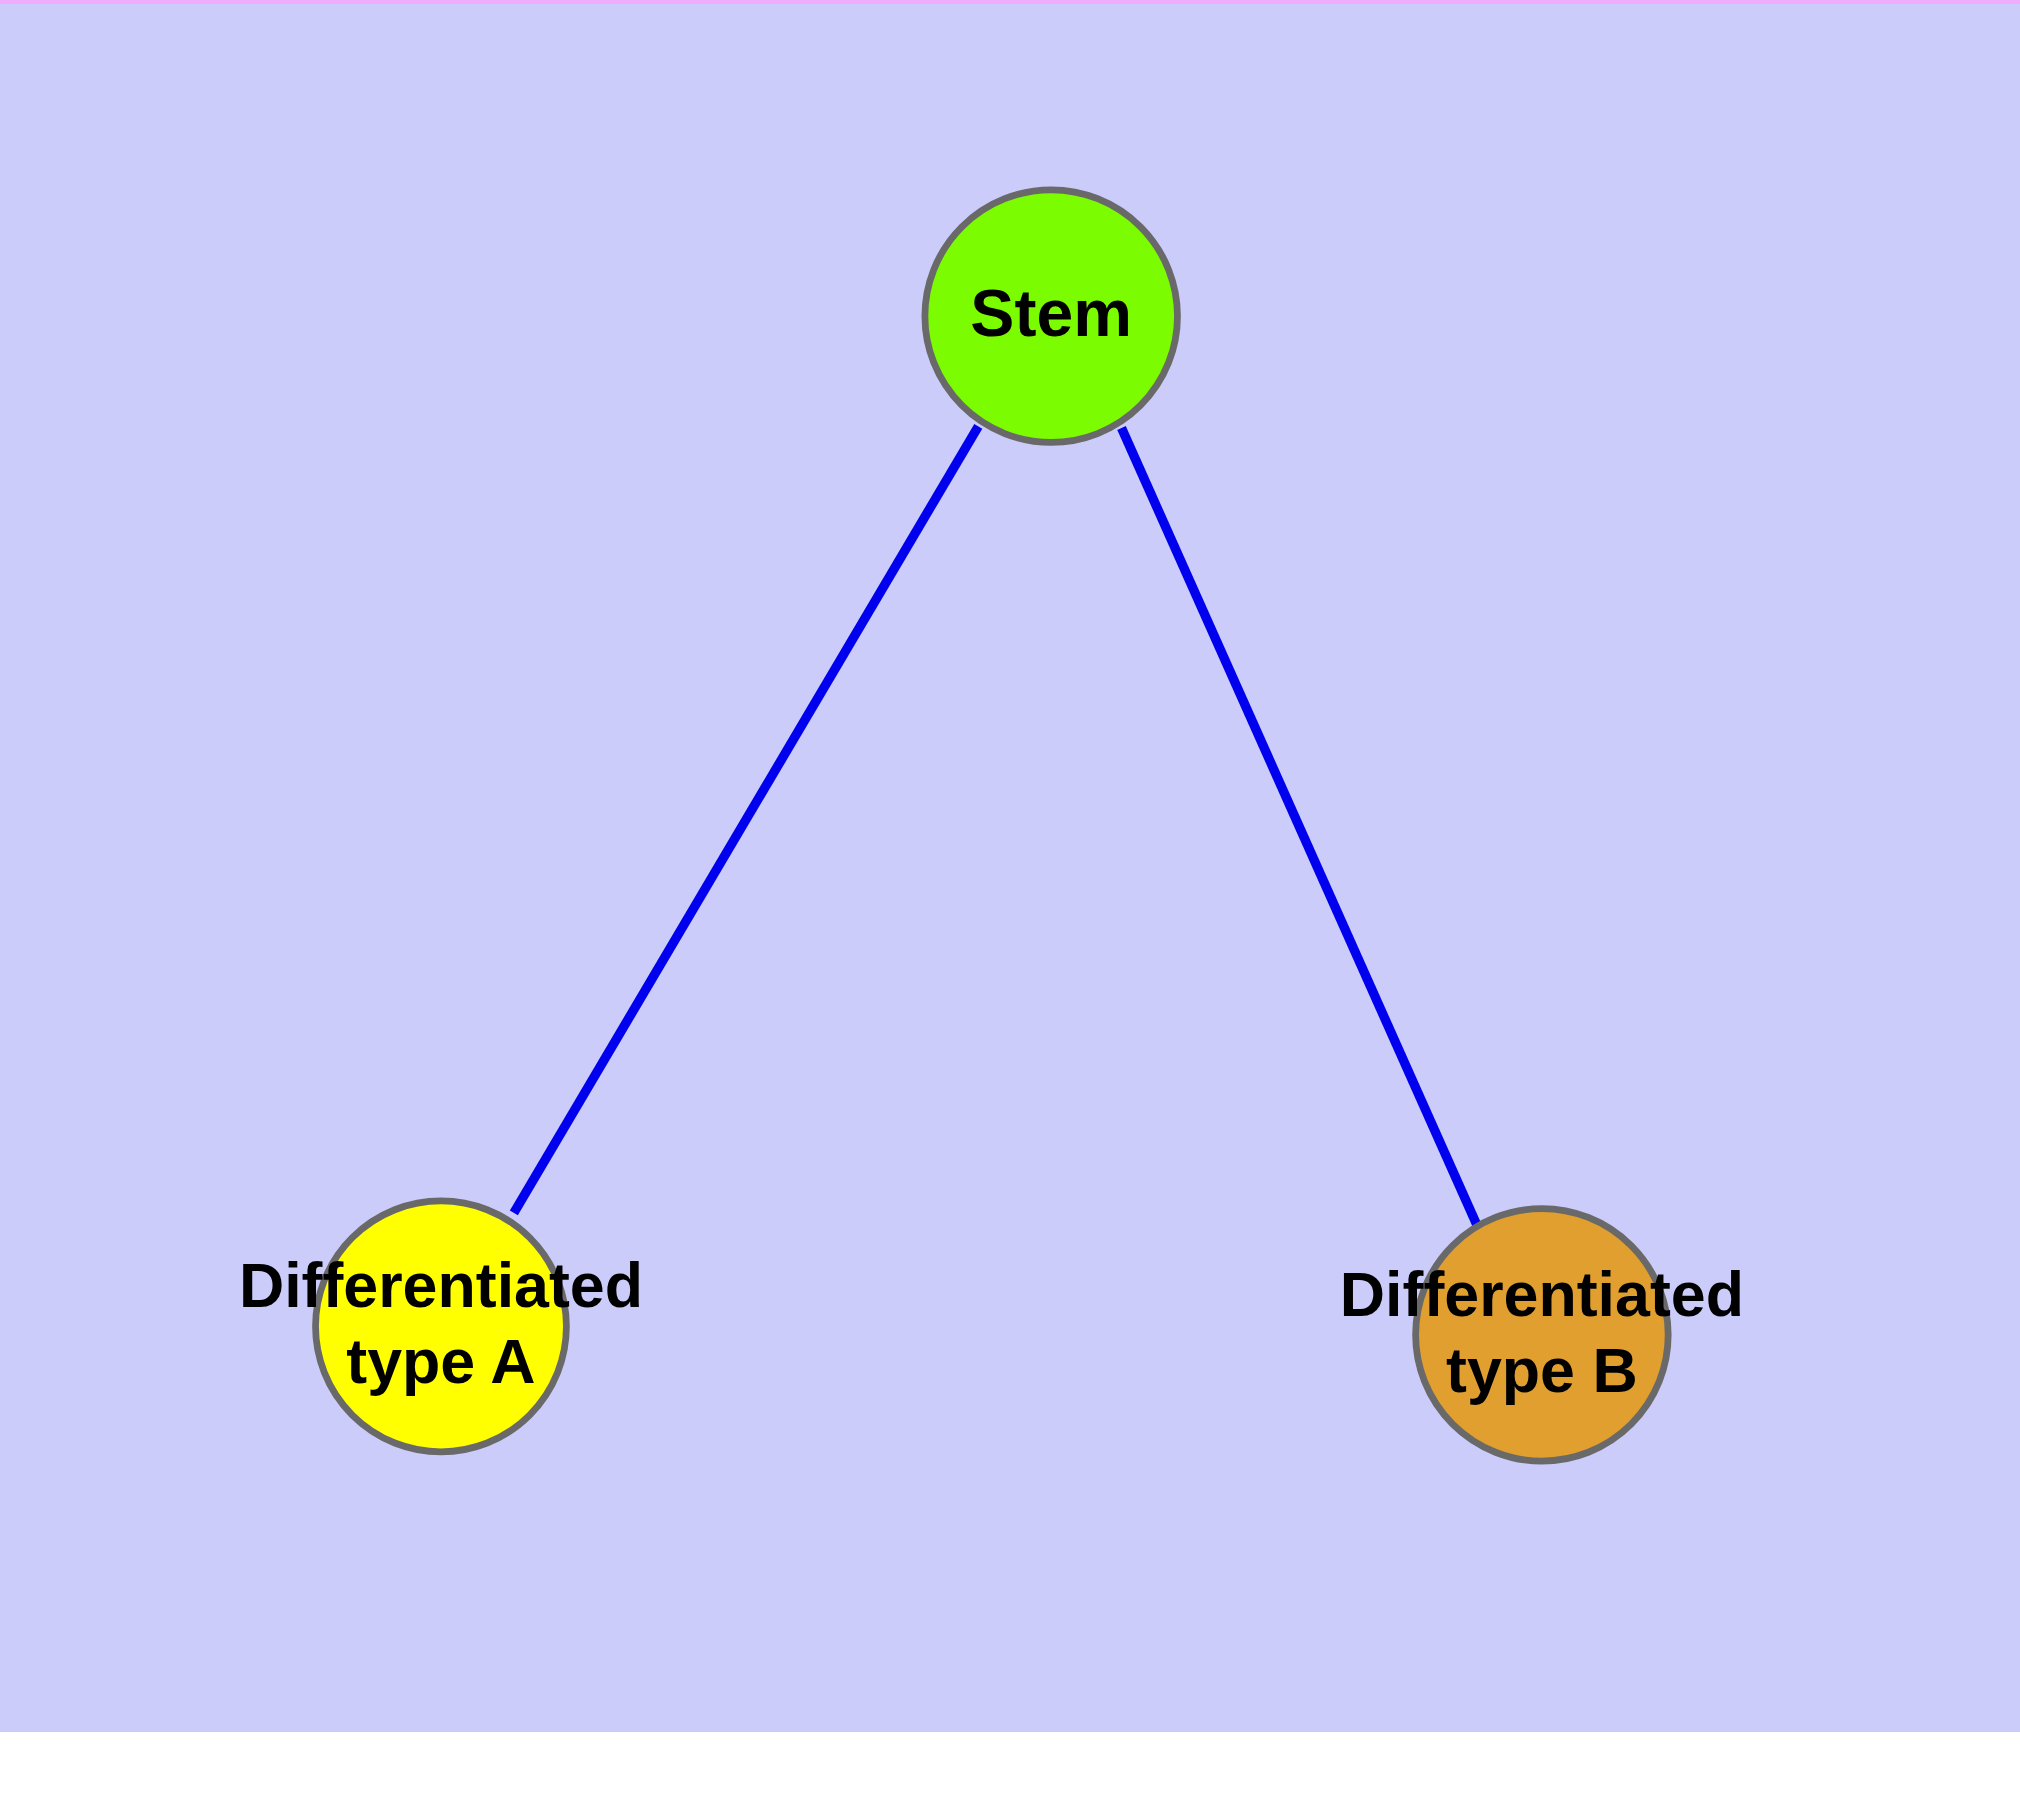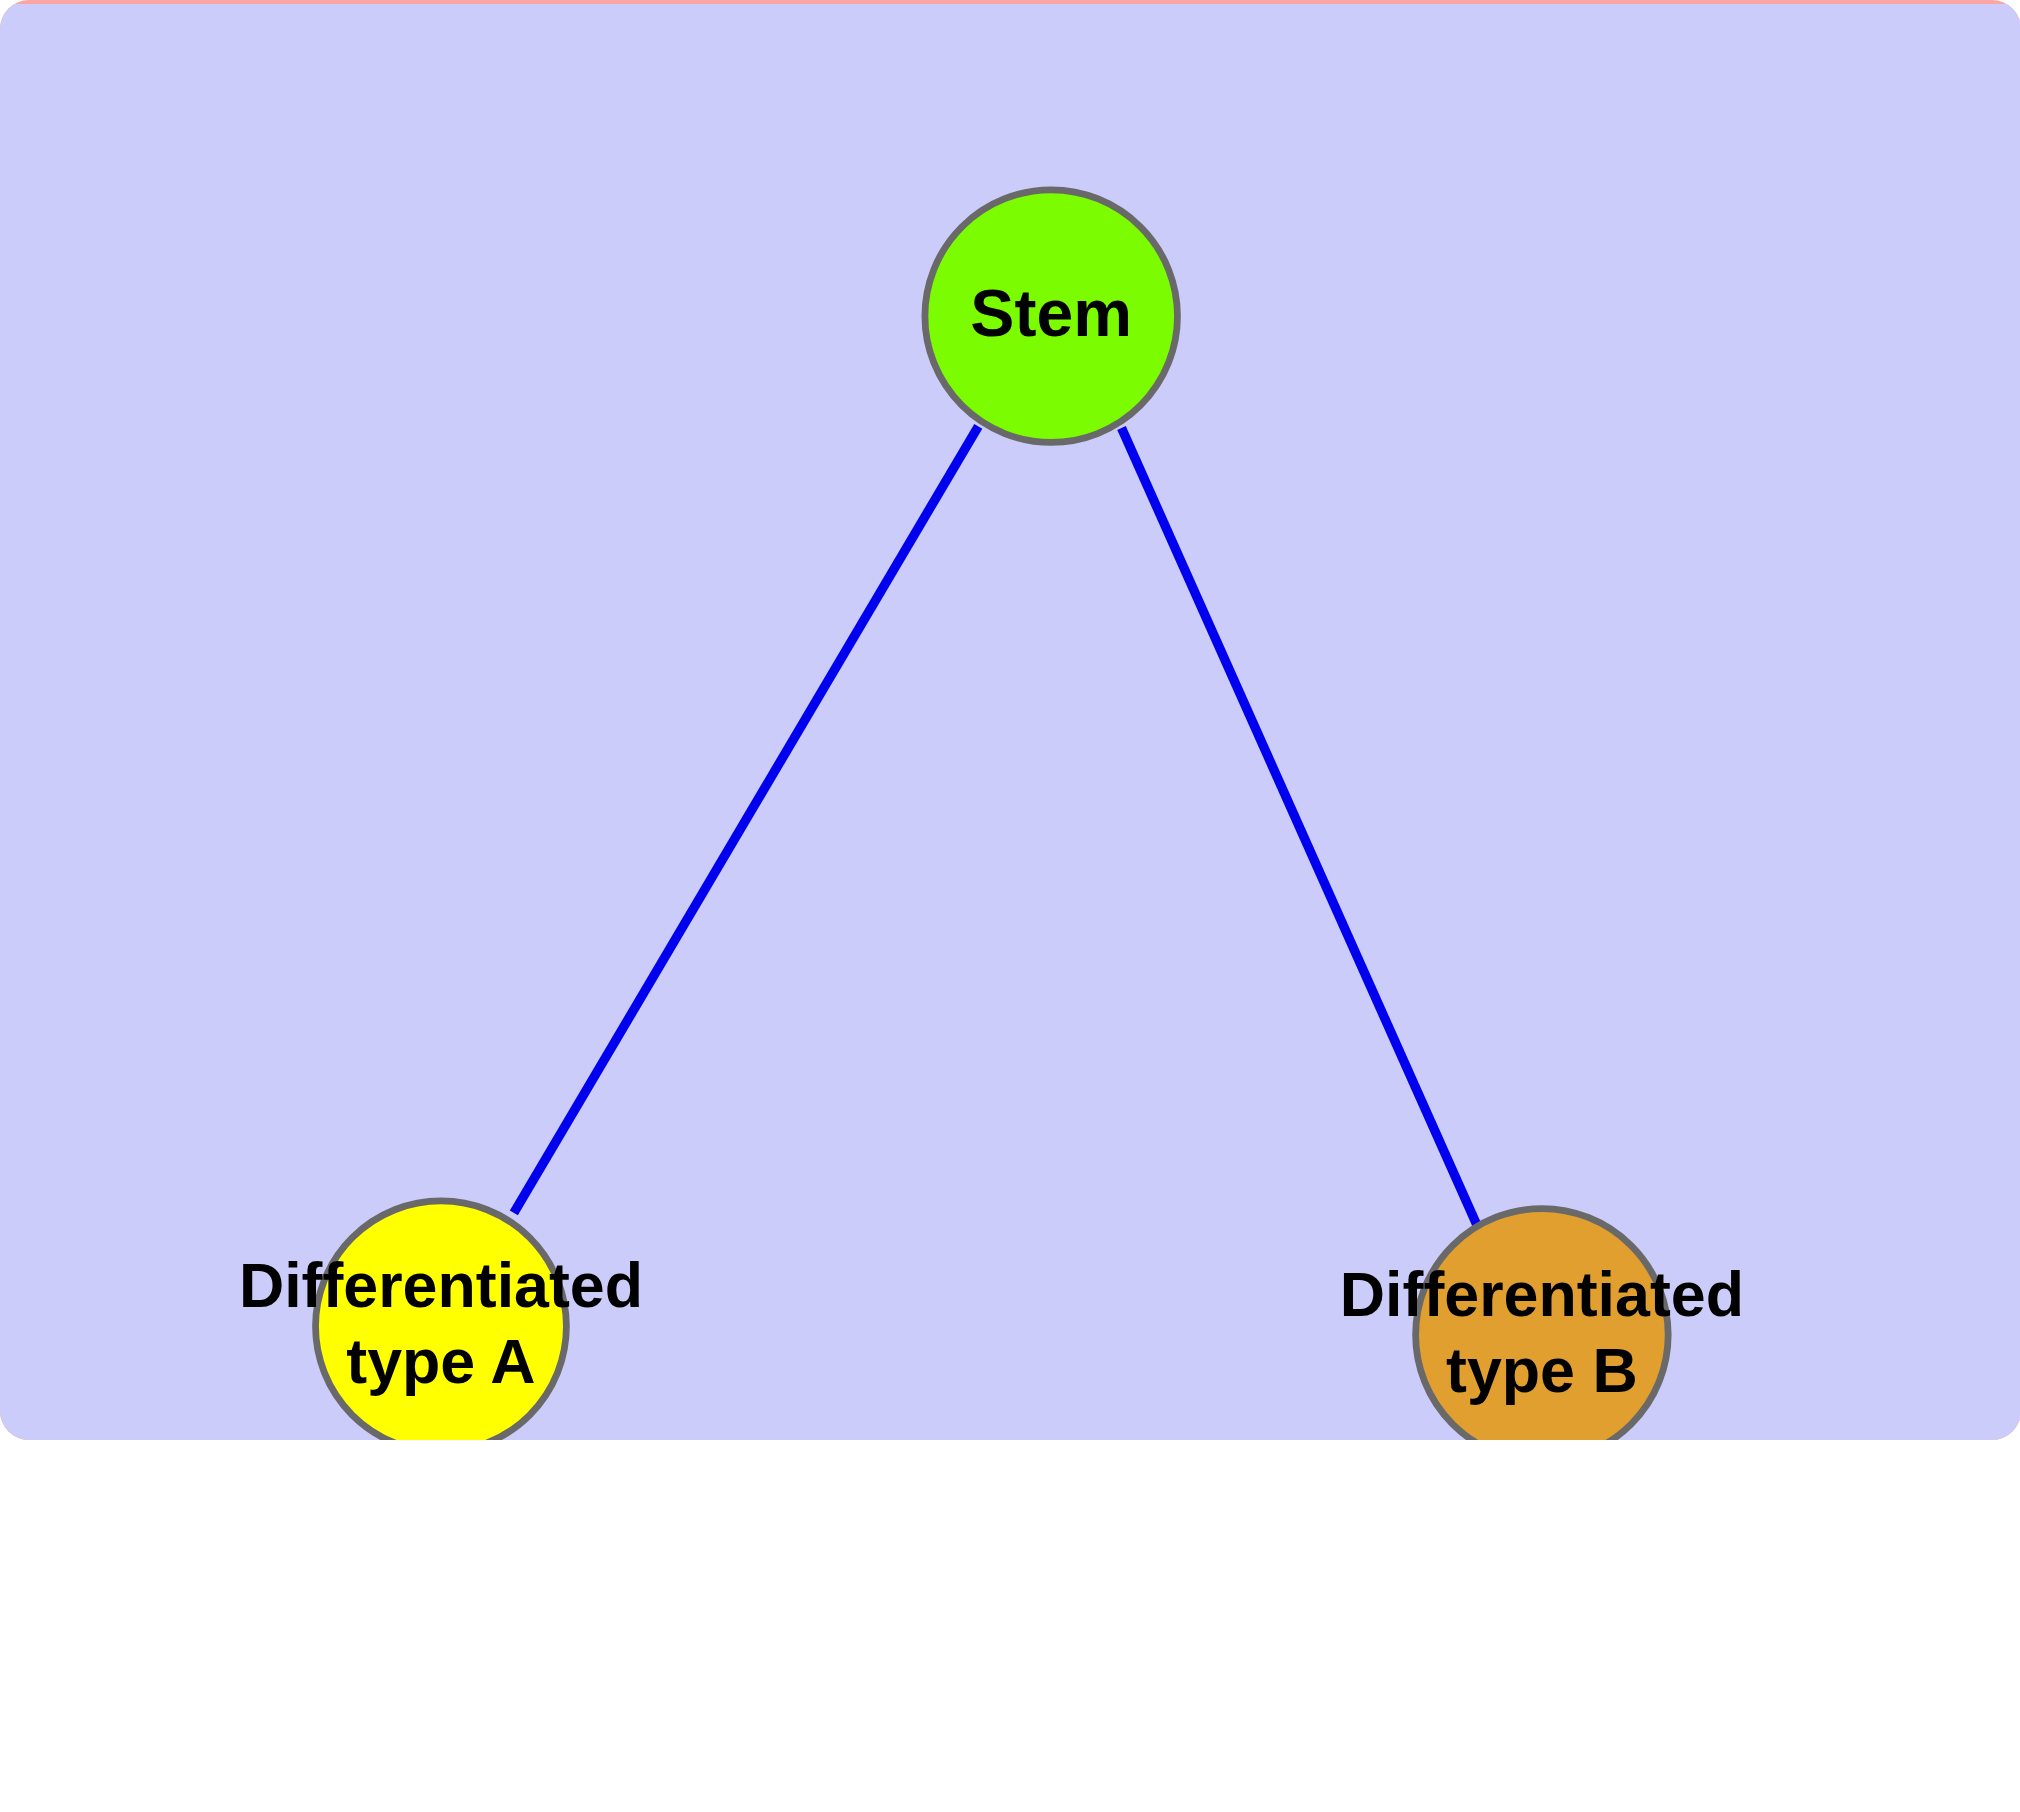--- a/index.html
+++ b/index.html
@@ -47,21 +47,21 @@
     font-weight: bold;
     fill: #000000;
     text-anchor: middle;
     dominant-baseline: middle;
     white-space: pre;
   }
 </style>
 </head>
 <body>
 
-<div id="canvas" style="width: 2021px; height: 1440px; background: #fca5a5; border-radius: 29px;">
+<div id="canvas" style="width: 2021px; height: 1732px; background: #f0abfc;">
 
   <div id="plot-area" style="background: rgb(204, 204, 250);"></div>
 
   <svg id="graph-svg" viewBox="0 0 2384 2138">
 
     <g>
       <line class="edge-line" x1="1154" y1="503" x2="606" y2="1431" style="stroke: rgb(0, 0, 238); stroke-width: 11;"></line>
       <line class="edge-line" x1="1323" y1="505" x2="1743" y2="1447" style="stroke: rgb(0, 0, 238); stroke-width: 11;"></line>
     </g>
 

